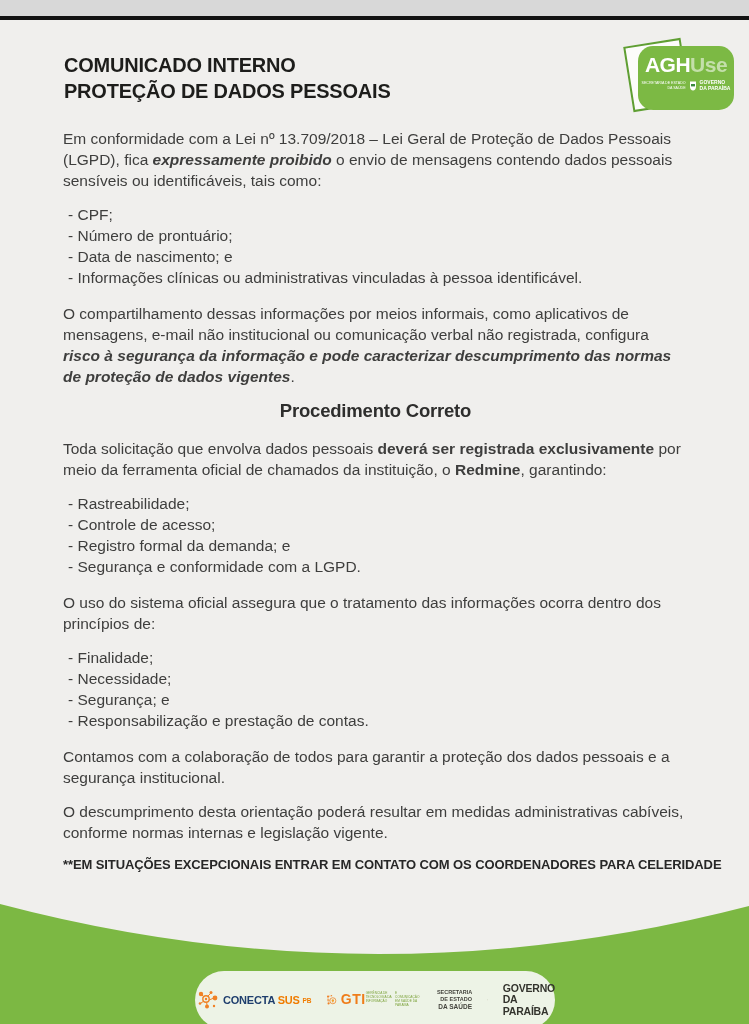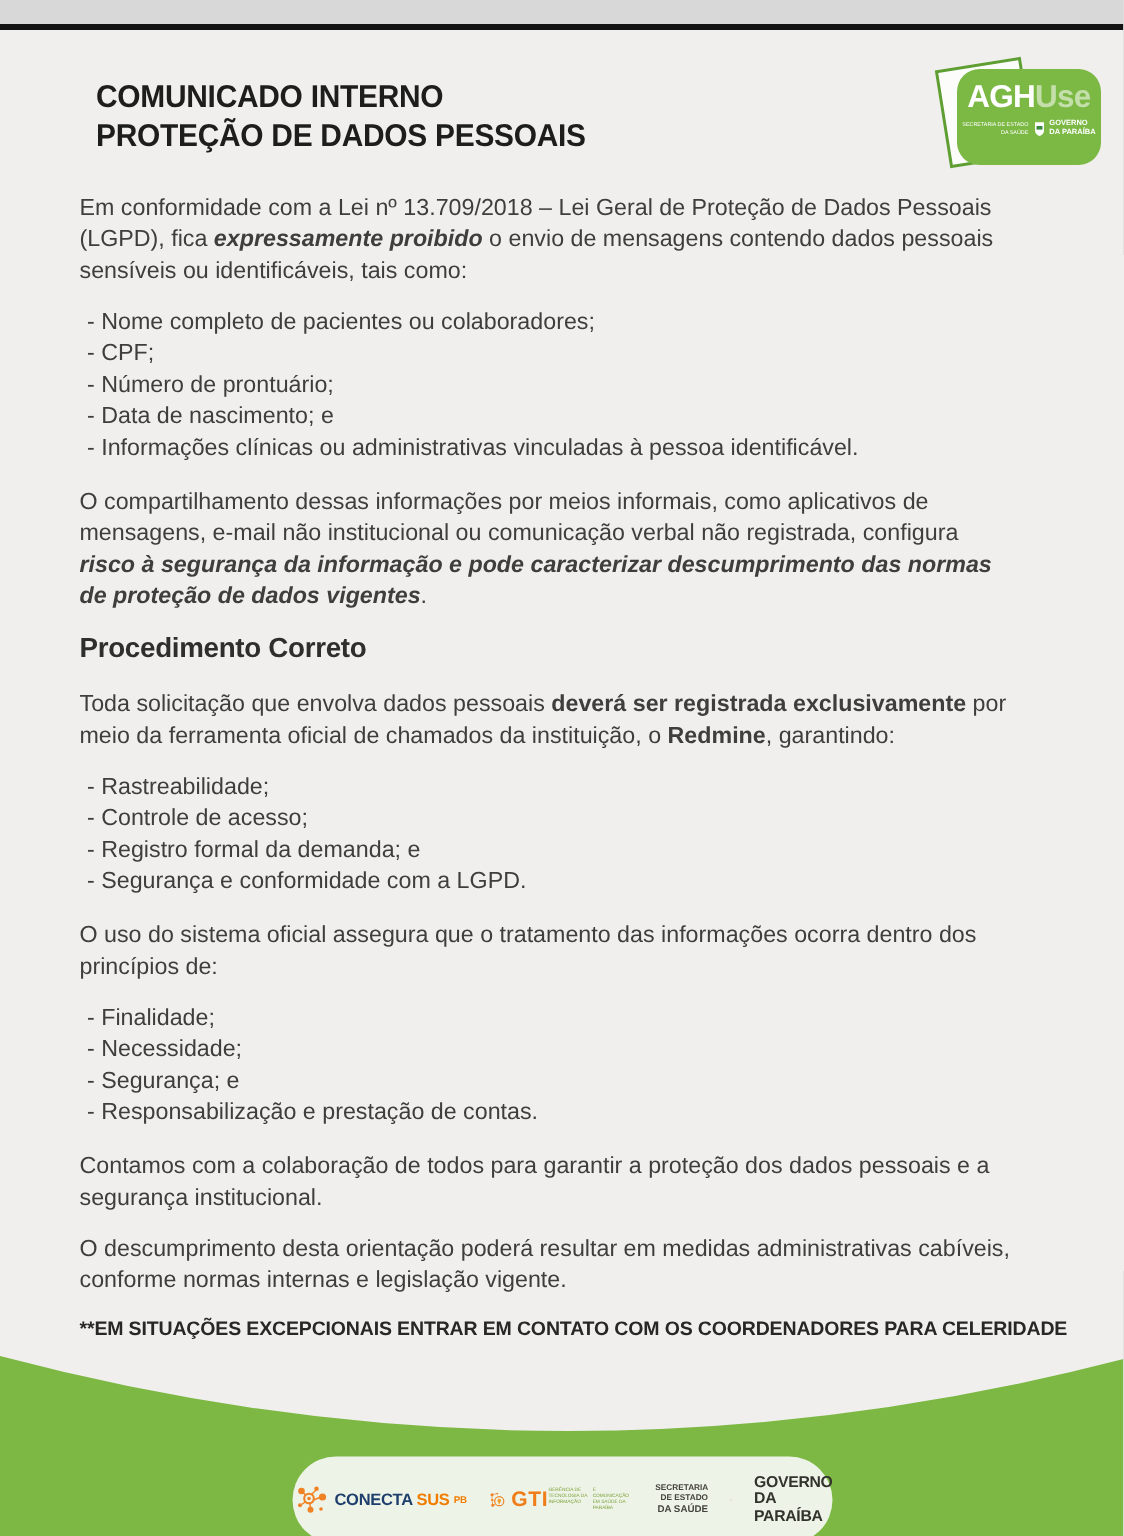--- a/index.html
+++ b/index.html
@@ -29,27 +29,27 @@
     background:#7cb944; border-radius:15px; text-align:center; overflow:hidden;
   }
   .aghuse-word { margin-top:8px; font-weight:bold; font-size:21px; line-height:22px; letter-spacing:-0.5px; }
   .aghuse-word .agh { color:#ffffff; }
   .aghuse-word .use { color:rgba(255,255,255,0.55); }
   .aghuse-sub { display:flex; align-items:center; justify-content:center; gap:3px; margin-top:4px; }
   .aghuse-sub .mini-left { font-size:3.6px; line-height:4.2px; color:#ffffff; text-align:right; }
   .aghuse-sub .mini-right { font-size:5px; line-height:5.6px; color:#ffffff; font-weight:bold; text-align:left; }
 
   
-  .content { position:absolute; left:53px; top:112px; width:625px; font-size:15.5px; line-height:21px; z-index:1; }
+  .content { position:absolute; left:63px; top:112px; width:625px; font-size:15.5px; line-height:21px; z-index:1; }
   .content p { margin:0 0 13px 0; }
   .seg-b { font-weight:bold; }
   .seg-bi { font-weight:bold; font-style:italic; }
   .list { margin:0 0 15px 0; padding-left:5px; }
   .list-line { line-height:21px; }
-  h2.section { font-size:18.5px; font-weight:bold; color:#2e2e2d; text-align:left; margin:3px 0 17px 0; letter-spacing:-0.2px; }
+  h2.section { font-size:18.5px; font-weight:bold; color:#2e2e2d; text-align:center; margin:3px 0 17px 0; letter-spacing:-0.2px; }
   .footnote {
     margin-top:-2px; text-align:center; font-weight:bold; font-size:13px;
     letter-spacing:-0.1px; color:#272727; white-space:nowrap;
   }
 
   
   .footer-curve { position:absolute; left:0; top:880px; z-index:2; display:block; }
   .pill {
     position:absolute; left:195px; top:955px; width:360px; height:58px;
     background:#edf3e6; border-radius:29px; z-index:3;
@@ -97,21 +97,20 @@
           <div>GOVERNO</div>
           <div>DA PARAÍBA</div>
         </div>
       </div>
     </div>
   </div>
 
   <div class="content">
     <p><span>Em conformidade com a Lei nº 13.709/2018 – Lei Geral de Proteção de Dados Pessoais (LGPD), fica </span><span class="seg-bi">expressamente proibido</span><span> o envio de mensagens contendo dados pessoais sensíveis ou identificáveis, tais como:</span></p>
     <div class="list">
-        <div class="list-line">- Nome completo de pacientes ou colaboradores;</div>
         <div class="list-line">- CPF;</div>
         <div class="list-line">- Número de prontuário;</div>
         <div class="list-line">- Data de nascimento; e</div>
         <div class="list-line">- Informações clínicas ou administrativas vinculadas à pessoa identificável.</div>
       </div>
     <p><span>O compartilhamento dessas informações por meios informais, como aplicativos de mensagens, e-mail não institucional ou comunicação verbal não registrada, configura </span><span class="seg-bi">risco à segurança da informação e pode caracterizar descumprimento das normas de proteção de dados vigentes</span><span>.</span></p>
     <h2 class="section">Procedimento Correto</h2>
     <p><span>Toda solicitação que envolva dados pessoais </span><span class="seg-b">deverá ser registrada exclusivamente</span><span> por meio da ferramenta oficial de chamados da instituição, o </span><span class="seg-b">Redmine</span><span>, garantindo:</span></p>
     <div class="list">
         <div class="list-line">- Rastreabilidade;</div>

